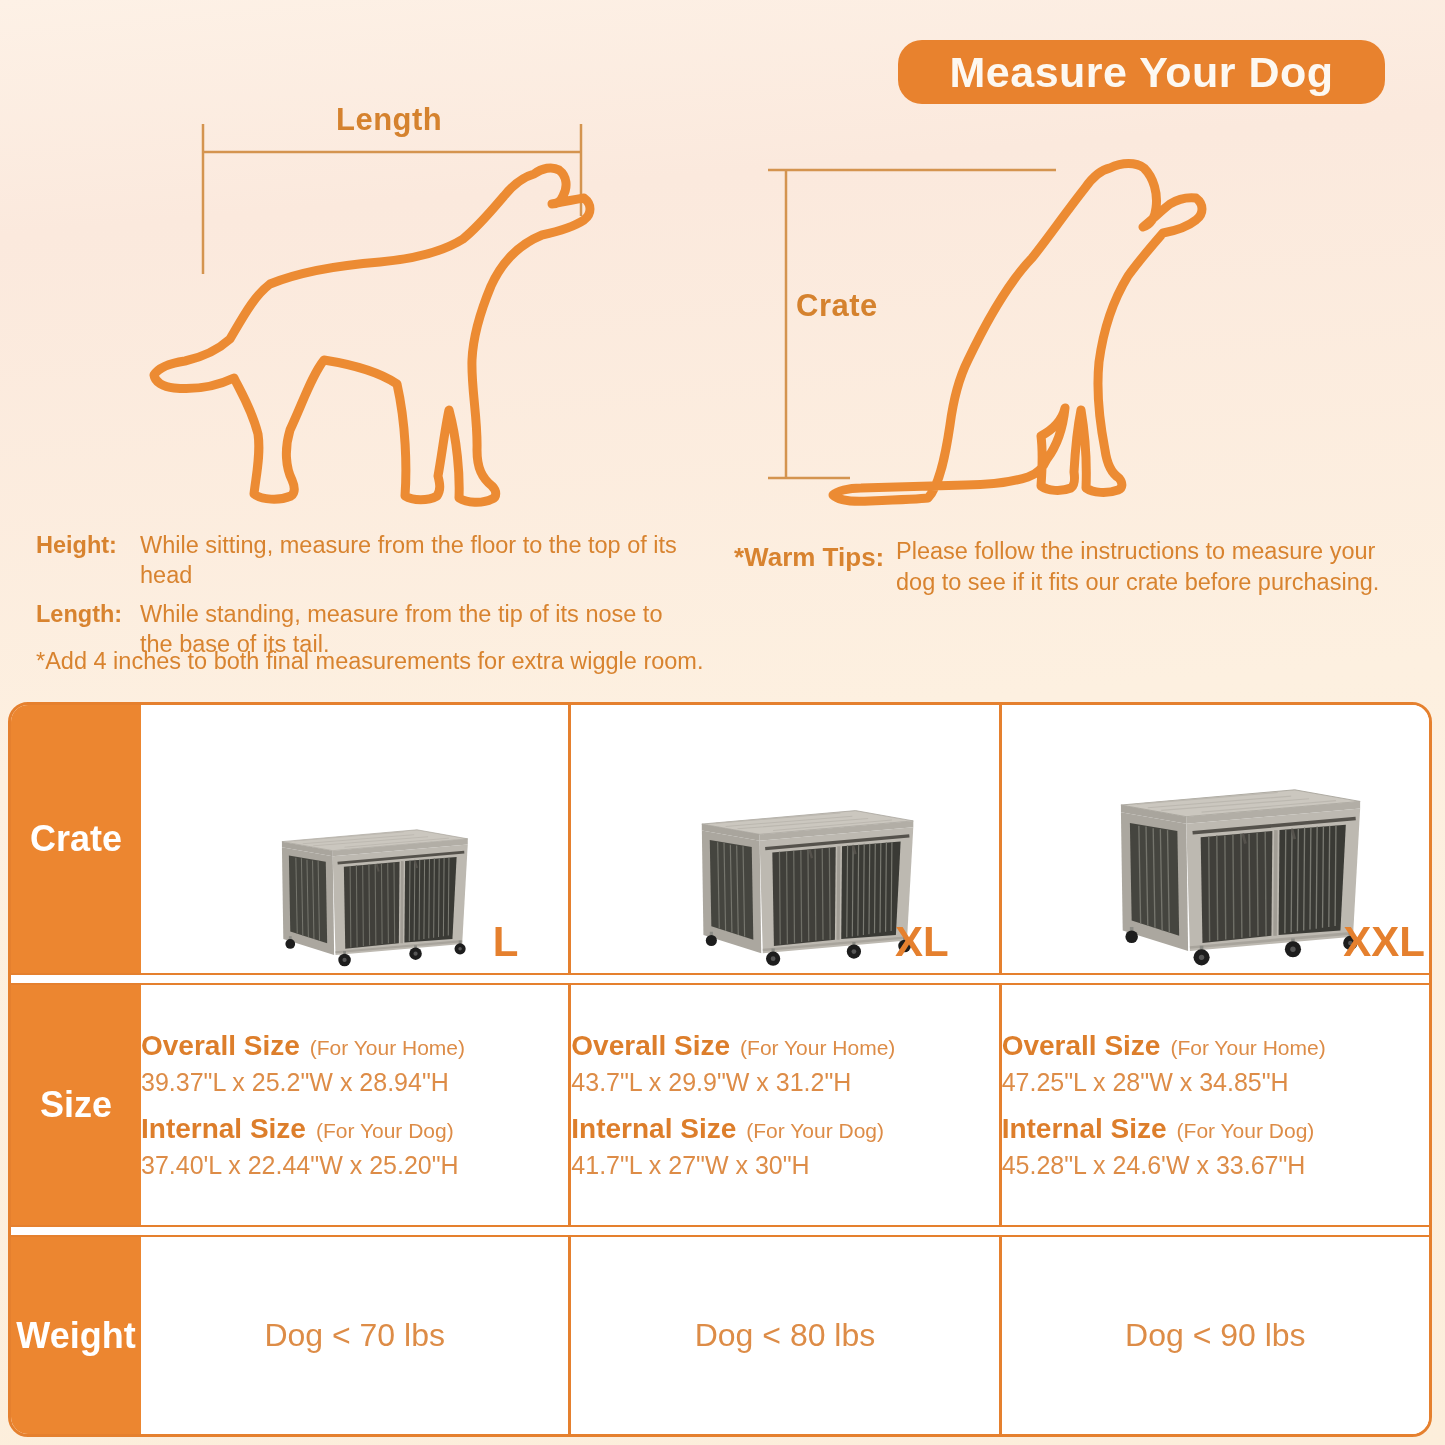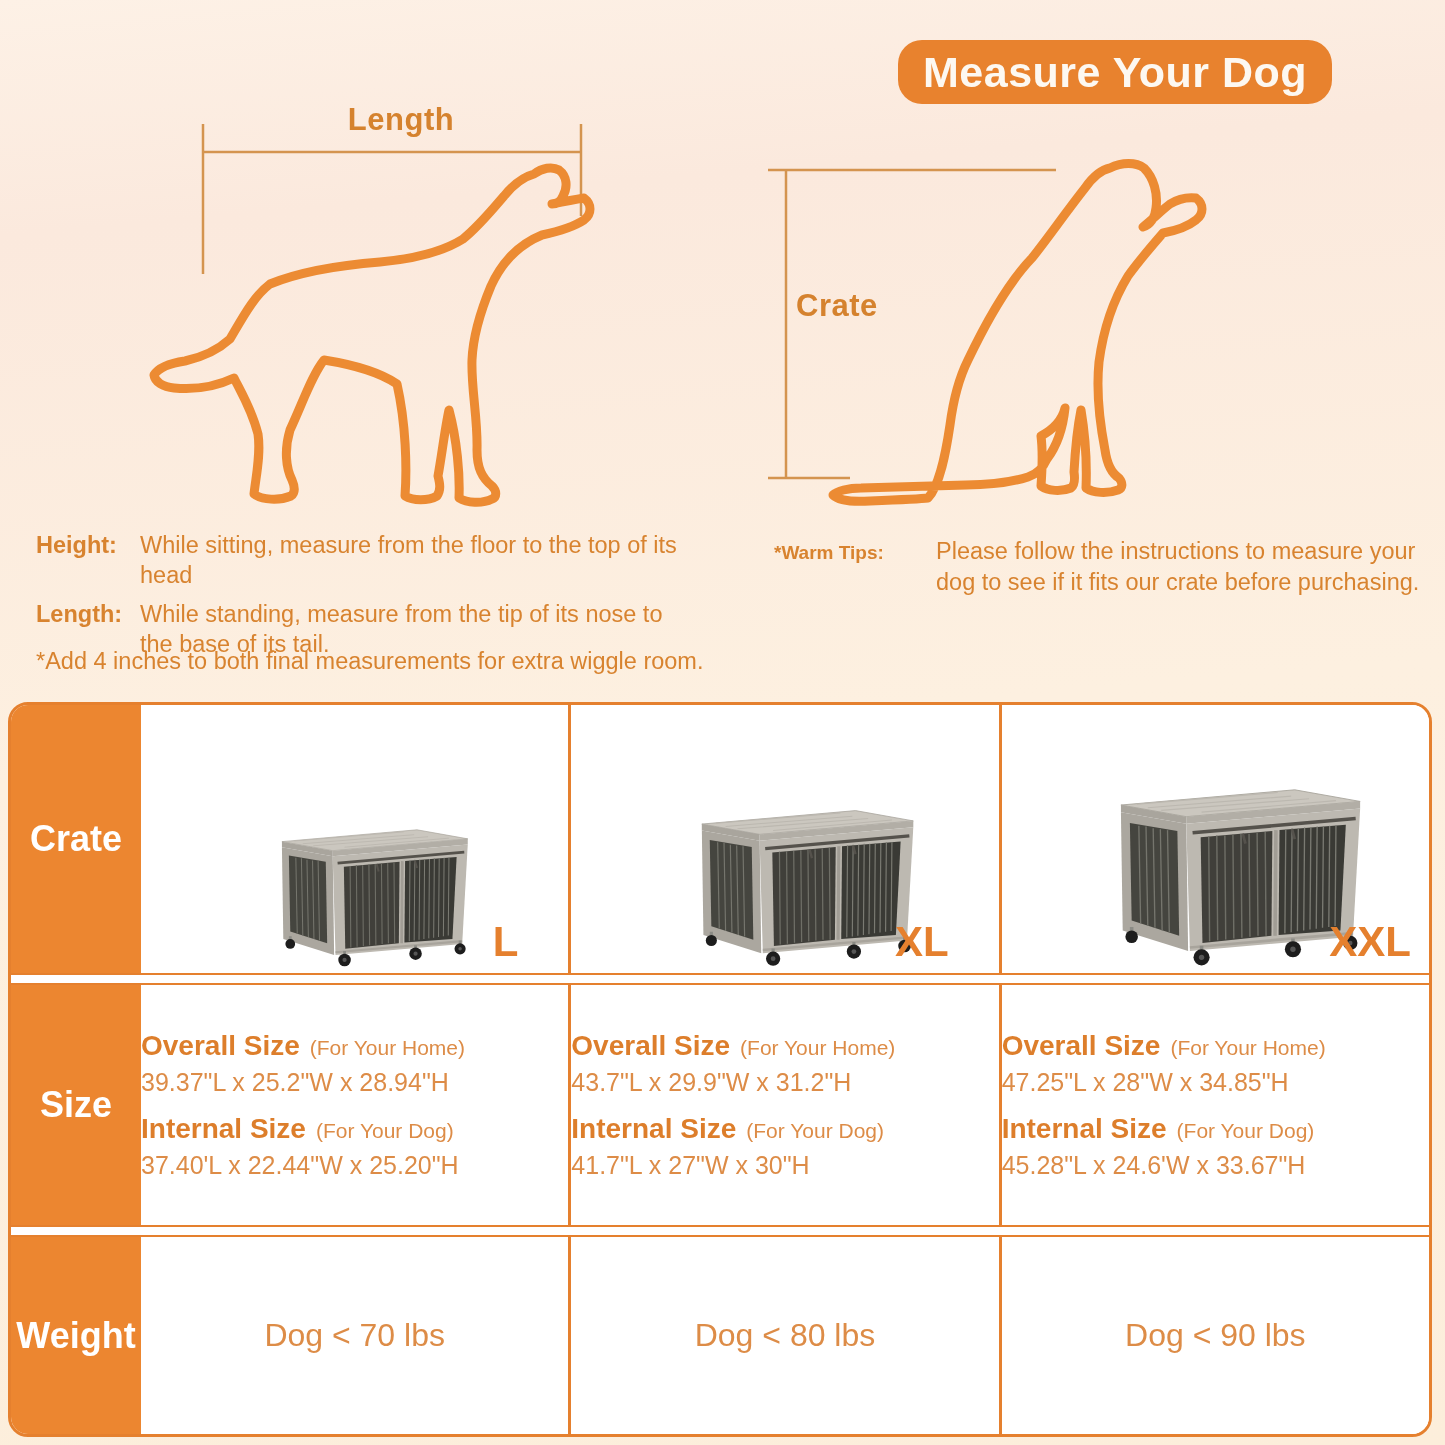--- a/index.html
+++ b/index.html
@@ -5,38 +5,38 @@
   html,body{margin:0;padding:0;background:#fdf0e0;}
   .canvas{
     position:relative;
     width:1445px;height:1445px;
     overflow:hidden;
     background:linear-gradient(175deg,#fdf1e6 0%,#fbe9dd 15%,#fdf0e0 50%,#fceedb 100%);
     font-family:"Liberation Sans","DejaVu Sans",sans-serif;
   }
   
   .title-badge{
-    position:absolute;left:898px;top:40px;width:434px;height:64px;
+    position:absolute;left:898px;top:40px;width:487px;height:64px;
     background:#e8822e;border-radius:24px;
     display:flex;align-items:center;justify-content:center;
     color:#fdf8f1;font-size:43px;font-weight:bold;letter-spacing:.5px;
   }
   
   .dog-svg{position:absolute;}
   .dim-label{
     position:absolute;color:#d5822e;font-size:31px;font-weight:bold;letter-spacing:.5px;
   }
   
   .instr{position:absolute;left:36px;top:530px;width:660px;color:#d8832f;}
   .instr-row{display:flex;margin-bottom:9px;}
   .instr-label{width:104px;font-weight:bold;font-size:23.5px;flex:none;line-height:1.28;}
   .instr-text{width:545px;font-size:23.5px;line-height:1.28;}
   .note{position:absolute;left:36px;top:648px;font-size:23.5px;color:#d8832f;}
   .tips{position:absolute;left:734px;top:536px;width:690px;display:flex;color:#d8832f;}
-  .tips-label{width:162px;font-weight:bold;font-size:19px;flex:none;padding-top:6px;margin-left:40px;}
+  .tips-label{width:162px;font-weight:bold;font-size:26px;flex:none;padding-top:6px;}
   .tips-text{width:500px;font-size:23.5px;line-height:1.3;}
   
   .size-table{
     position:absolute;left:8px;top:702px;width:1424px;height:735px;
     box-sizing:border-box;border:3px solid #e5802e;border-radius:20px;
     background:#fff;overflow:hidden;display:flex;flex-direction:column;
   }
   .trow{display:flex;position:relative;}
   .row-crate{height:268px;}
   .row-size{height:240px;}
@@ -50,21 +50,21 @@
   .vsep{width:3px;flex:none;background:#e5802e;}
   .hsep{
     height:8px;flex:none;background:#fff;
     border-top:2.5px solid #e5802e;border-bottom:2.5px solid #e5802e;
   }
   .crate-cell{display:flex;align-items:flex-end;justify-content:center;padding-bottom:4px;}
   .size-tag{
     position:absolute;bottom:10px;right:50px;
     font-size:42px;font-weight:bold;color:#e5802e;line-height:1;
   }
-  .size-tag.xxl{right:18px;}
+  .size-tag.xxl{right:4px;}
   .size-cell{display:flex;flex-direction:column;justify-content:center;}
   .size-title{font-size:28px;font-weight:bold;color:#dd7e2b;margin-bottom:6px;}
   .size-suffix{font-size:21px;font-weight:normal;color:#dd8c47;margin-left:10px;}
   .size-dims{font-size:25px;color:#dd8c47;margin-bottom:16px;}
   .size-dims:last-child{margin-bottom:0;}
   .weight-cell{display:flex;align-items:center;justify-content:center;font-size:32px;color:#dd8c47;}
   .hidden-defs{position:absolute;width:0;height:0;overflow:hidden;}
 </style>
 </head>
 <body>
@@ -119,21 +119,21 @@
          C357,401 357,407 352,409 C342,414 327,413 319,408 C320,384 317,350 309,320
          C305,338 302,364 298,386 C300,394 301,400 297,406 C288,411 273,411 265,406
          C267,378 266,334 257,294 C238,281 209,274 184,270 C172,285 163,312 150,340
          C144,360 146,378 152,390 C155,397 155,403 151,406 C139,411 122,410 114,404
          C116,386 121,364 118,344 C112,320 101,302 94,288 C77,296 55,300 34,298
          C23,297 15,292 14,285 C19,277 31,273 45,271 C63,267 79,259 90,249
          C103,227 114,206 130,194 C162,181 202,175 240,172 C272,169 301,163 323,149
          C339,136 352,120 364,106 C373,95 383,87 394,84 C402,78 412,76 419,80
          C427,86 428,97 423,106 C421,111 417,114 412,114 C422,112 432,110 444,108 Z"></path>
   </svg>
-  <div class="dim-label" style="left:336px;top:102px;width:130px;text-align:center">Length</div>
+  <div class="dim-label" style="left:336px;top:102px;width:130px;text-align:left">Length</div>
 
   <svg class="dog-svg" style="left:760px;top:140px" width="500" height="400" viewBox="0 0 500 400">
     <g stroke="#d4944f" stroke-width="2.5" fill="none">
       <path d="M26,30 L26,338"></path>
       <path d="M8,30 L296,30"></path>
       <path d="M8,338 L90,338"></path>
     </g>
     <path fill="none" stroke="#ec8b33" stroke-width="9" stroke-linejoin="round" stroke-linecap="round" d="M436,58 C444,64 444,74 436,80 C426,88 414,91 403,93 C390,108 378,122 368,136
          C352,162 343,192 339,222 C336,252 340,284 345,310 C347,324 351,333 359,338
          C363,343 363,348 358,350 C347,354 333,353 326,348 C327,324 325,294 321,270

